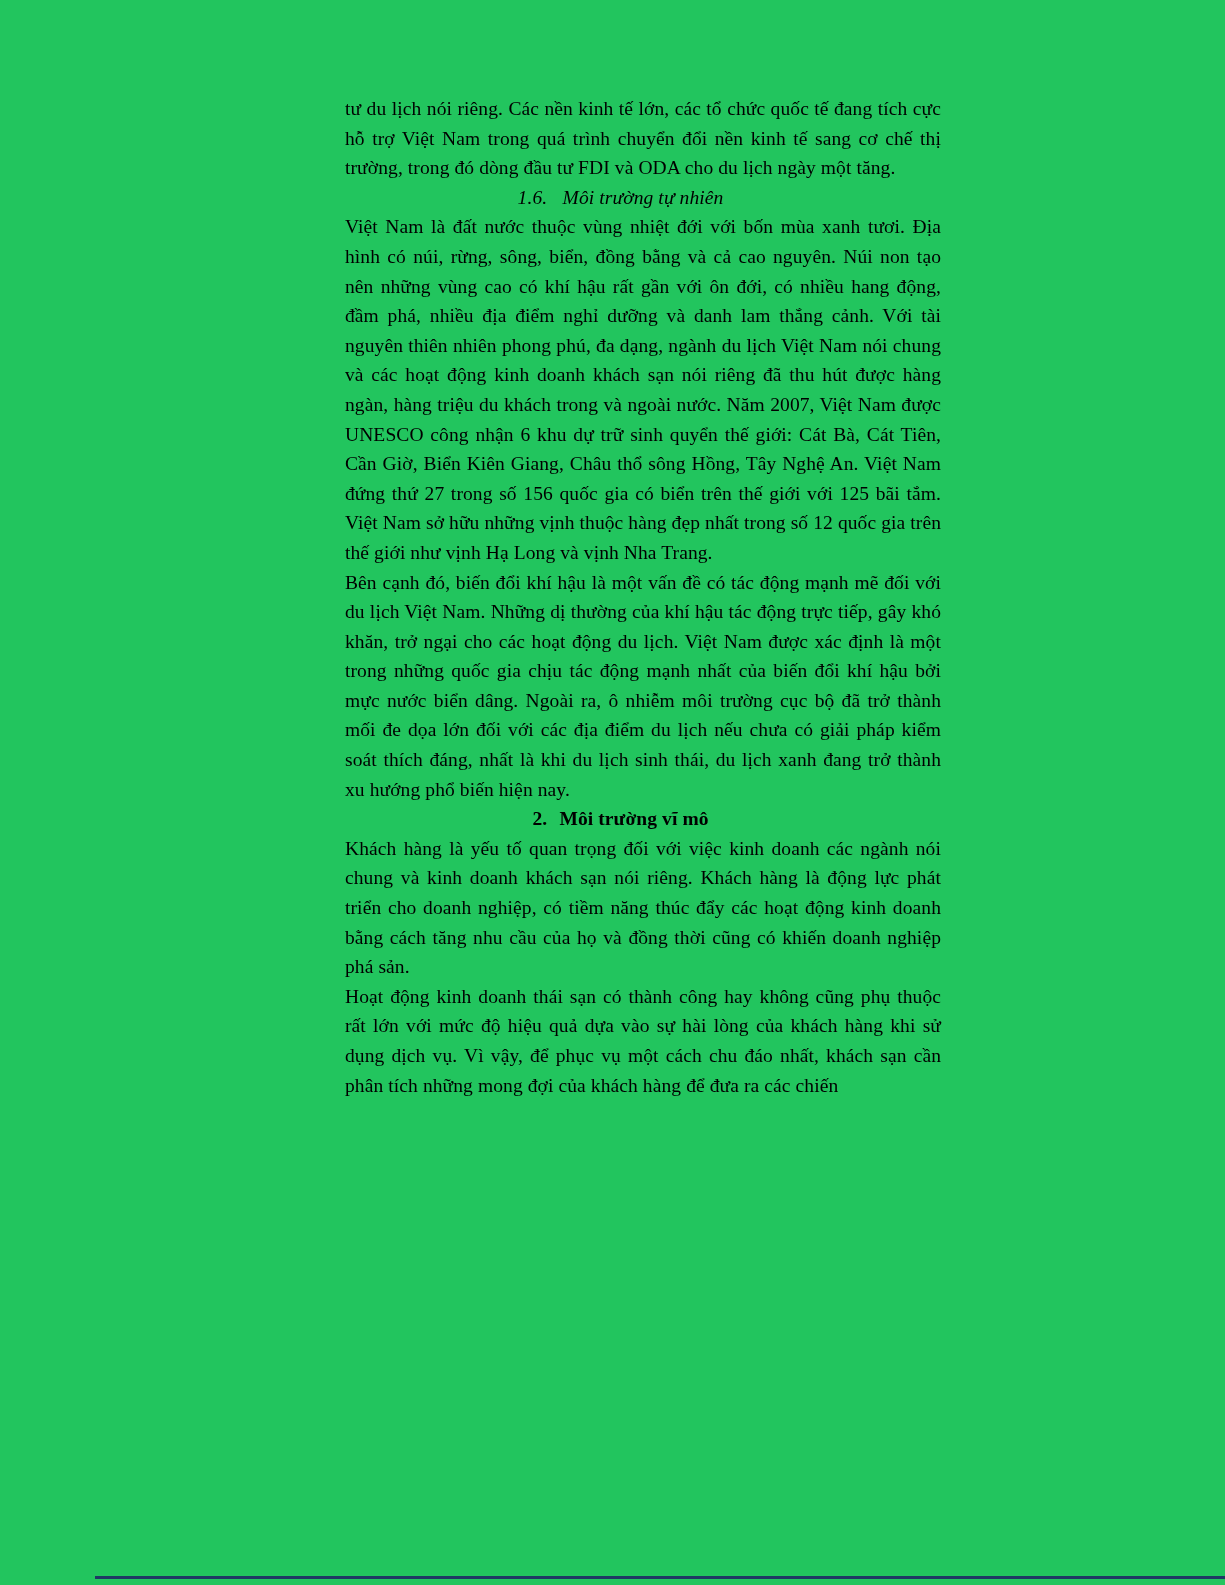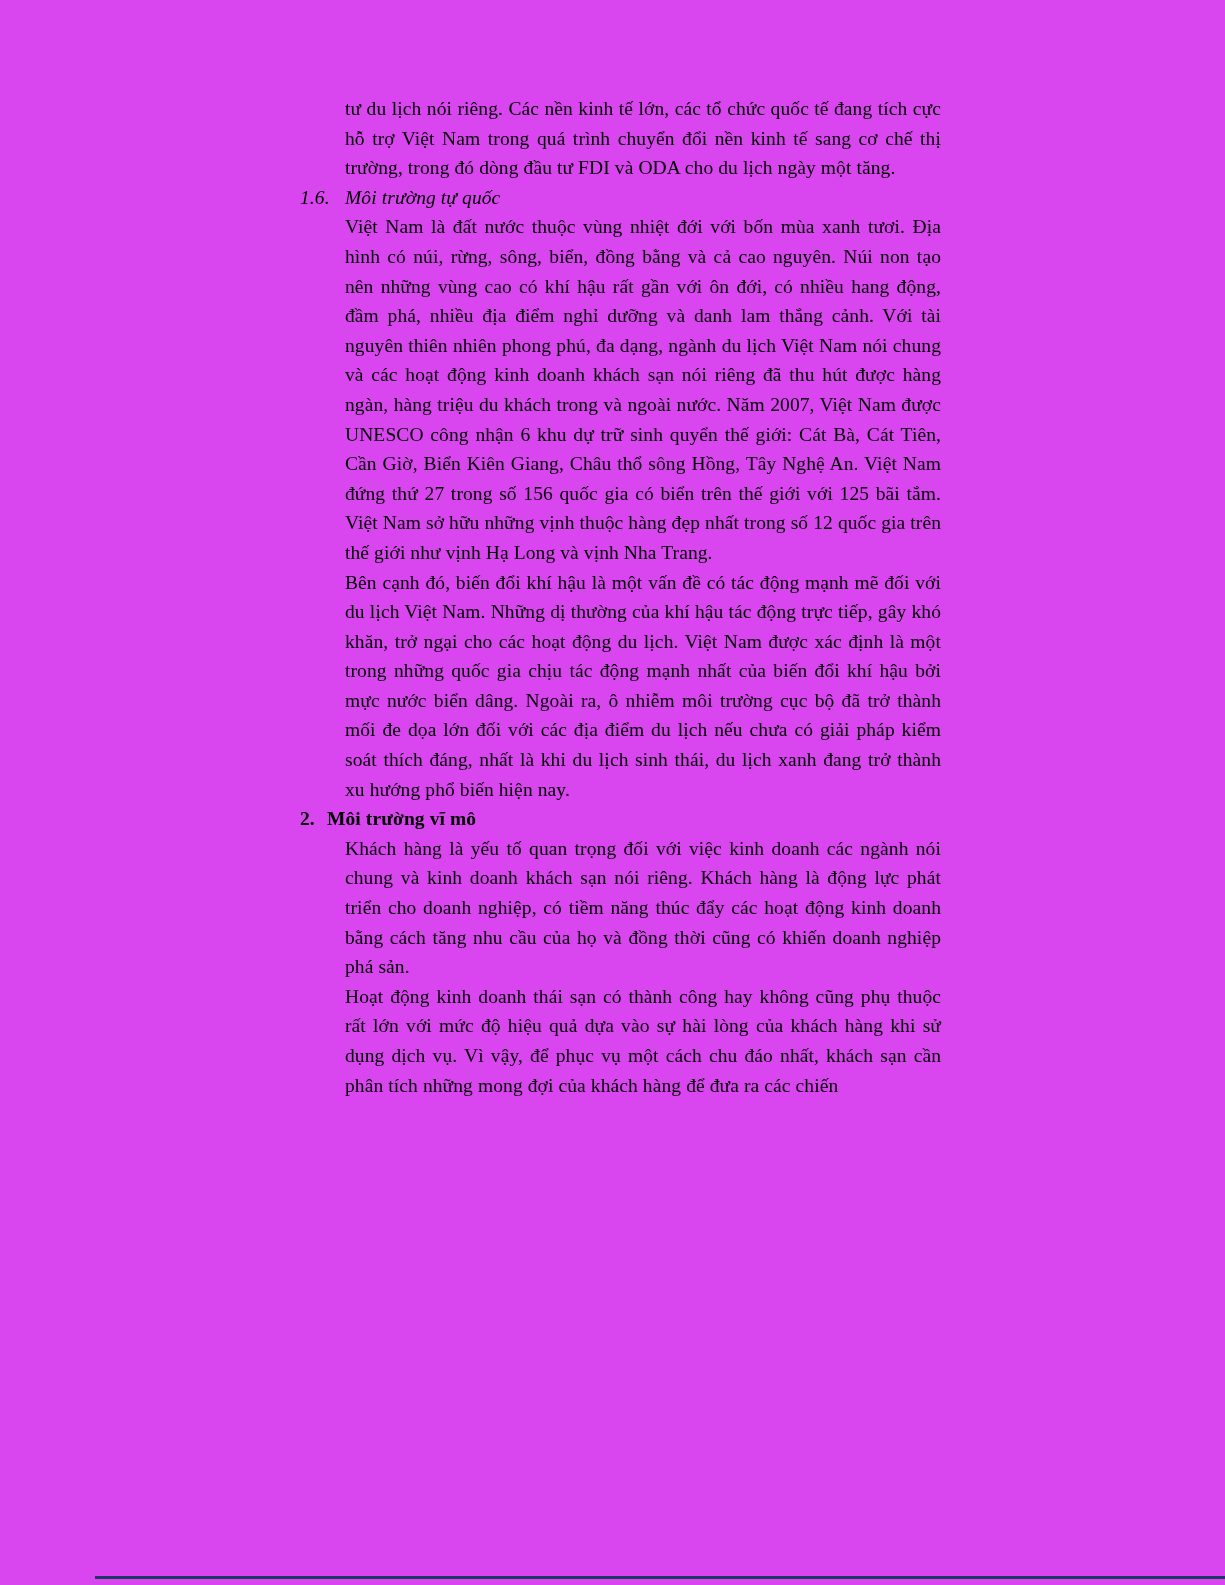--- a/index.html
+++ b/index.html
@@ -7,37 +7,37 @@
   body {
     width: 1225px;
     height: 1585px;
     position: relative;
     font-family: "Liberation Serif", serif;
     color: #000;
   }
   .page {
     position: absolute;
     inset: 0;
-    background: #d946ef;
+    background: #22c55e;
     overflow: hidden;
   }
   .content {
     position: absolute;
     left: 300px;
     top: 94px;
     width: 641px;
     font-size: 19.5px;
     line-height: 29.6px;
     letter-spacing: 0.1px;
   }
   .para {
     margin-left: 45px;
     text-align: justify;
   }
-  .heading { display: flex; }
+  .heading { display: flex; justify-content: center; }
   .heading .h-num { flex: 0 0 45px; width: 45px; }
   .italic-heading .h-num,
   .italic-heading .h-title { font-style: italic; }
   .bold-heading .h-num { flex: 0 0 27px; width: 27px; }
   .bold-heading .h-num,
   .bold-heading .h-title { font-weight: bold; }
   .footer-line {
     position: absolute;
     left: 95px;
     right: 0;
@@ -50,21 +50,21 @@
 <body>
 
 <div class="page">
 
   <main class="content">
 
     <p class="para">tư du lịch nói riêng. Các nền kinh tế lớn, các tổ chức quốc tế đang tích cực hỗ trợ Việt Nam trong quá trình chuyển đổi nền kinh tế sang cơ chế thị trường, trong đó dòng đầu tư FDI và ODA cho du lịch ngày một tăng.</p>
 
     <div class="heading italic-heading">
       <span class="h-num">1.6.</span>
-      <span class="h-title">Môi trường tự quốc</span>
+      <span class="h-title">Môi trường tự nhiên</span>
     </div>
 
     <p class="para">Việt Nam là đất nước thuộc vùng nhiệt đới với bốn mùa xanh tươi. Địa hình có núi, rừng, sông, biển, đồng bằng và cả cao nguyên. Núi non tạo nên những vùng cao có khí hậu rất gần với ôn đới, có nhiều hang động, đầm phá, nhiều địa điểm nghỉ dưỡng và danh lam thắng cảnh. Với tài nguyên thiên nhiên phong phú, đa dạng, ngành du lịch Việt Nam nói chung và các hoạt động kinh doanh khách sạn nói riêng đã thu hút được hàng ngàn, hàng triệu du khách trong và ngoài nước. Năm 2007, Việt Nam được UNESCO công nhận 6 khu dự trữ sinh quyển thế giới: Cát Bà, Cát Tiên, Cần Giờ, Biển Kiên Giang, Châu thổ sông Hồng, Tây Nghệ An. Việt Nam đứng thứ 27 trong số 156 quốc gia có biển trên thế giới với 125 bãi tắm. Việt Nam sở hữu những vịnh thuộc hàng đẹp nhất trong số 12 quốc gia trên thế giới như vịnh Hạ Long và vịnh Nha Trang.</p>
 
     <p class="para">Bên cạnh đó, biến đổi khí hậu là một vấn đề có tác động mạnh mẽ đối với du lịch Việt Nam. Những dị thường của khí hậu tác động trực tiếp, gây khó khăn, trở ngại cho các hoạt động du lịch. Việt Nam được xác định là một trong những quốc gia chịu tác động mạnh nhất của biến đổi khí hậu bởi mực nước biển dâng. Ngoài ra, ô nhiễm môi trường cục bộ đã trở thành mối đe dọa lớn đối với các địa điểm du lịch nếu chưa có giải pháp kiểm soát thích đáng, nhất là khi du lịch sinh thái, du lịch xanh đang trở thành xu hướng phổ biến hiện nay.</p>
 
     <div class="heading bold-heading">
       <span class="h-num">2.</span>
       <span class="h-title">Môi trường vĩ mô</span>
     </div>

